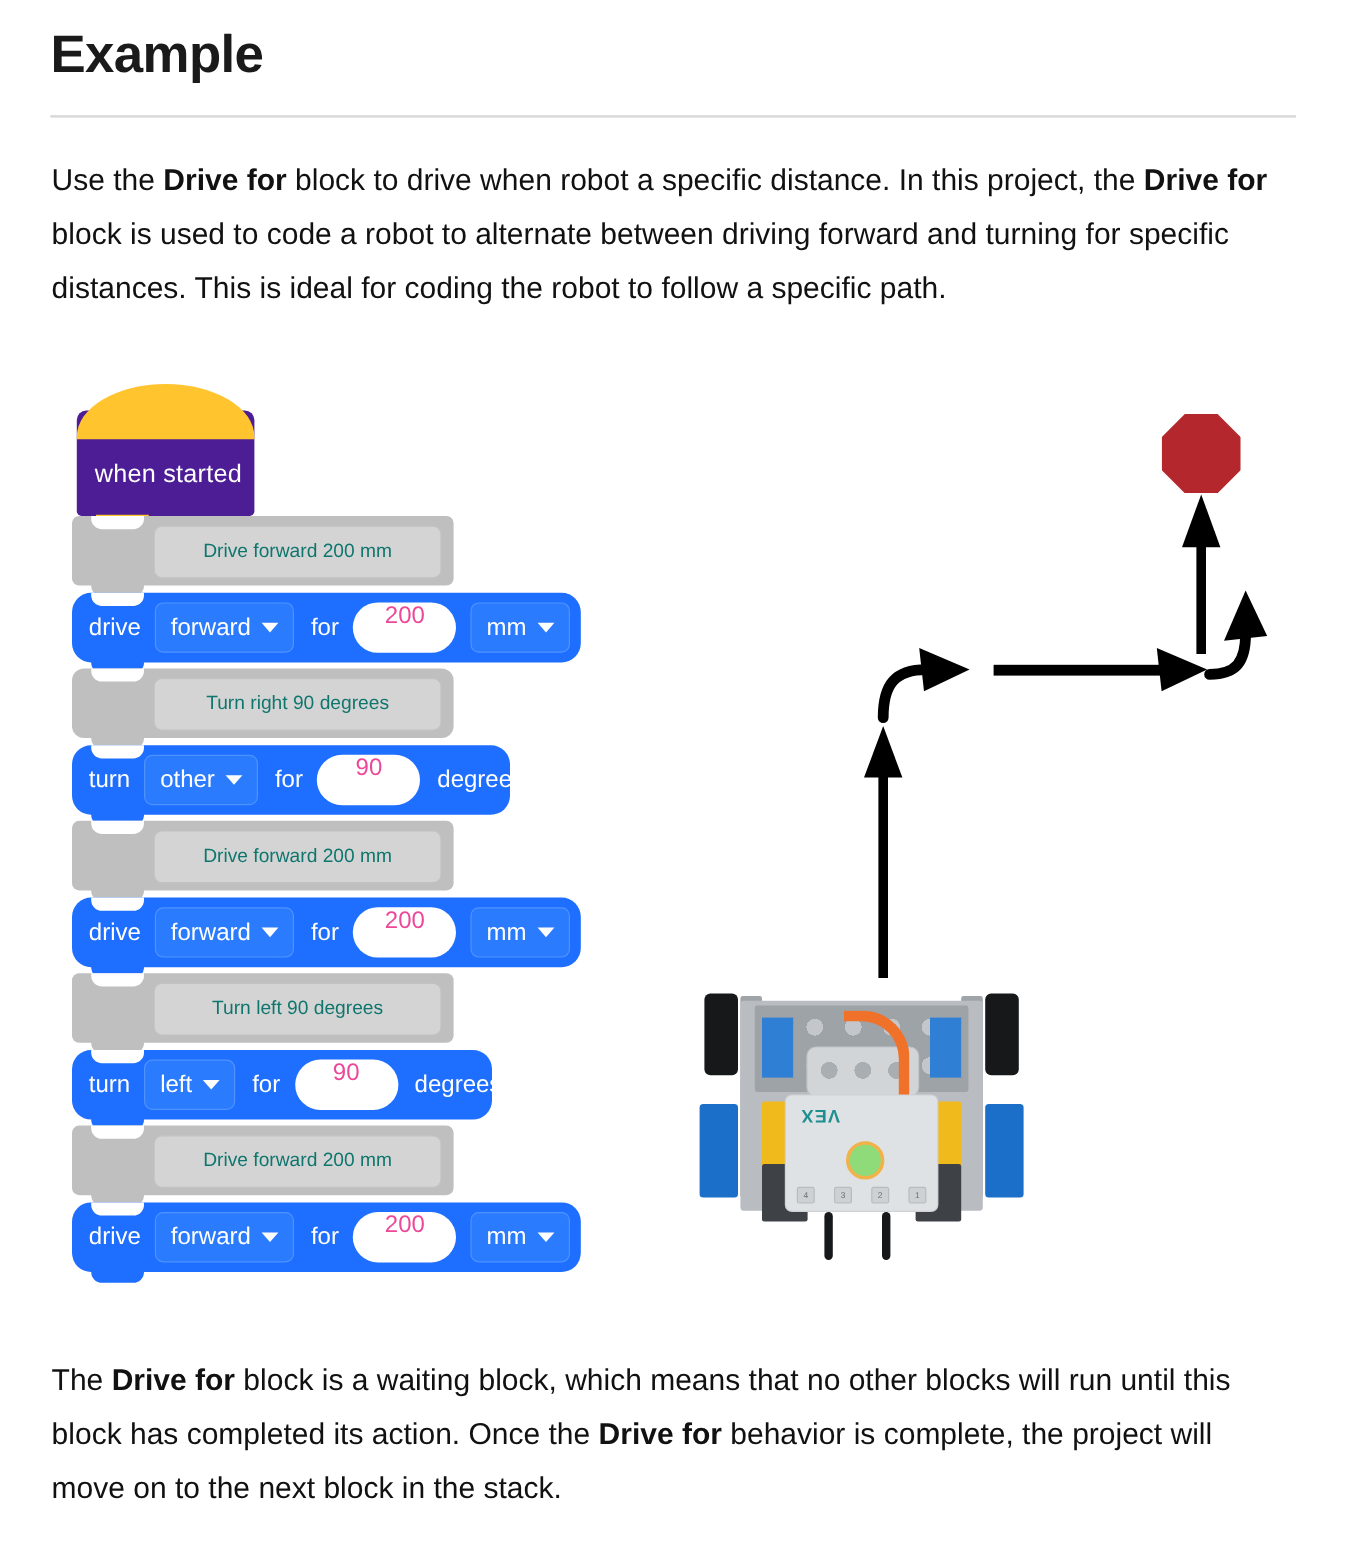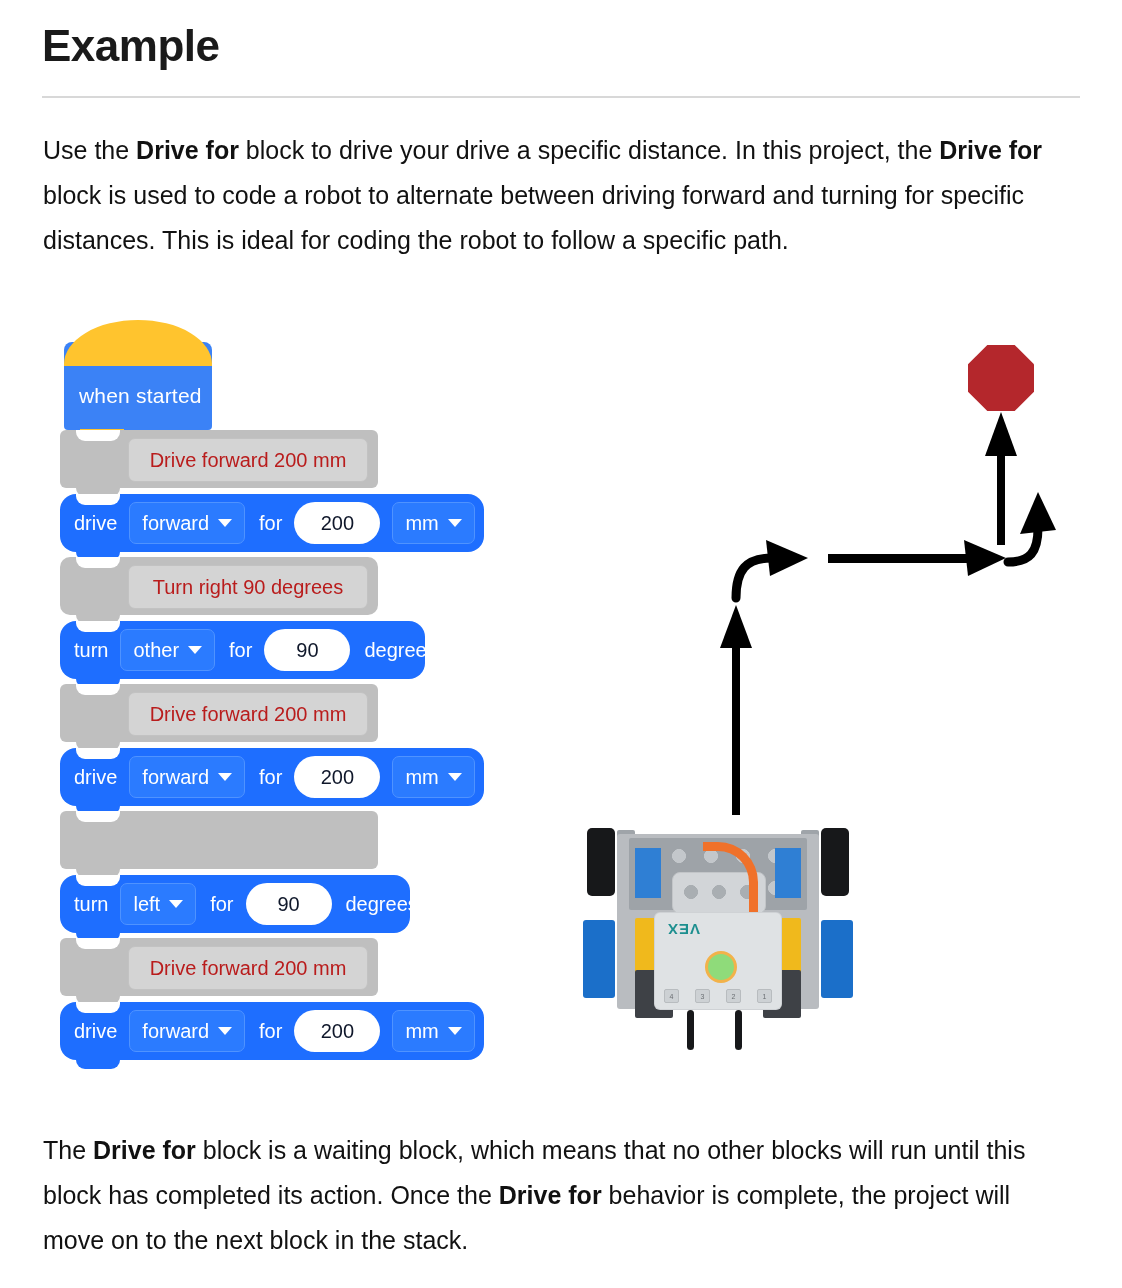--- a/index.html
+++ b/index.html
@@ -35,21 +35,21 @@
   .para b{ font-weight:bold; }
 
   
   .blocks{ position:absolute; left:60px; top:342px; width:440px; height:730px; }
 
   .blk{ position:absolute; }
 
   
   .hat{
     left:4px; top:0px; width:148px; height:88px;
-    background:#3b82f6;
+    background:#4c1d95;
     border-radius:8px 8px 4px 4px;
   }
   .hat .dome{
     position:absolute; left:0; top:-22px; width:148px; height:46px;
     background:#ffc42e;
     border-radius:74px 74px 0 0 / 44px 44px 0 0;
   }
   .hat .lbl{
     position:absolute; left:15px; top:42px;
     color:#ffffff; font-size:21px; letter-spacing:.2px;
@@ -75,21 +75,21 @@
     width:318px; height:58px;
     background:#bfbfbf;
     border-radius:6px;
   }
   .cmt .inner{
     position:absolute; left:68px; top:8px; width:238px; height:42px;
     background:#d4d4d4; border:1px solid #c2c2c2; border-radius:7px;
     display:flex; align-items:center; justify-content:center;
   }
   .cmt .inner span{
-    color:#b91c1c; font-size:20px; white-space:nowrap;
+    color:#0f766e; font-size:16px; white-space:nowrap;
   }
   .cmt .tab{ background:#bfbfbf; }
   .cmt .bite{ background:#ffffff; }
 
   
   .cmd{
     height:58px;
     background:#1e6eff;
     border-radius:16px;
     display:flex; align-items:center;
@@ -105,22 +105,22 @@
     display:flex; align-items:center; gap:9px;
     color:#ffffff; font-size:20px; white-space:nowrap;
   }
   .caret{
     width:0; height:0; border-left:7px solid transparent;
     border-right:7px solid transparent; border-top:8px solid #ffffff;
   }
   .oval{
     background:#ffffff; border-radius:22px; height:42px; min-width:58px;
     margin-left:12px; padding:0 14px;
-    display:flex; align-items:center; justify-content:center;
-    color:#0f172a; font-size:20px;
+    display:flex; align-items:flex-start; justify-content:center;
+    color:#ec4899; font-size:20px;
   }
 
   
   .illus{ position:absolute; left:560px; top:330px; width:530px; height:740px; }
   .stopsign{
     position:absolute; left:408px; top:15px; width:66px; height:66px;
     background:#b4272c;
     clip-path:polygon(29.3% 0,70.7% 0,100% 29.3%,100% 70.7%,70.7% 100%,29.3% 100%,0 70.7%,0 29.3%);
   }
 
@@ -197,21 +197,21 @@
   }
 </style>
 </head>
 <body>
 
 <div class="page">
 
   <div class="h1">Example</div>
   <div class="hr"></div>
 
-  <div class="para" id="intro-paragraph"><span>Use the </span><b>Drive for</b><span> block to drive your drive a specific distance. In this project, the </span><b>Drive for</b><span> block is used to code a robot to alternate between driving forward and turning for specific distances. This is ideal for coding the robot to follow a specific path.</span></div>
+  <div class="para" id="intro-paragraph"><span>Use the </span><b>Drive for</b><span> block to drive when robot a specific distance. In this project, the </span><b>Drive for</b><span> block is used to code a robot to alternate between driving forward and turning for specific distances. This is ideal for coding the robot to follow a specific path.</span></div>
 
   <div class="blocks">
 
     <div class="blk hat">
       <div class="dome"></div>
       <div class="lbl">when started</div>
       <div class="notch"></div>
     </div>
 
     <div class="blk cmt" style="left:0px; top:88px;">
@@ -284,20 +284,23 @@
       </div>
       <div class="drop">
         <span>mm</span>
         <span class="caret"></span>
       </div>
       <div class="tab"></div>
     </div>
 
     <div class="blk cmt" style="left:0px; top:469px;">
       <div class="bite"></div>
+      <div class="inner">
+        <span>Turn left 90 degrees</span>
+      </div>
       <div class="tab"></div>
     </div>
 
     <div class="blk cmd" style="left:0px; top:533px; width:350px;">
       <div class="bite"></div>
       <span class="word">turn</span>
       <div class="drop">
         <span>left</span>
         <span class="caret"></span>
       </div>

